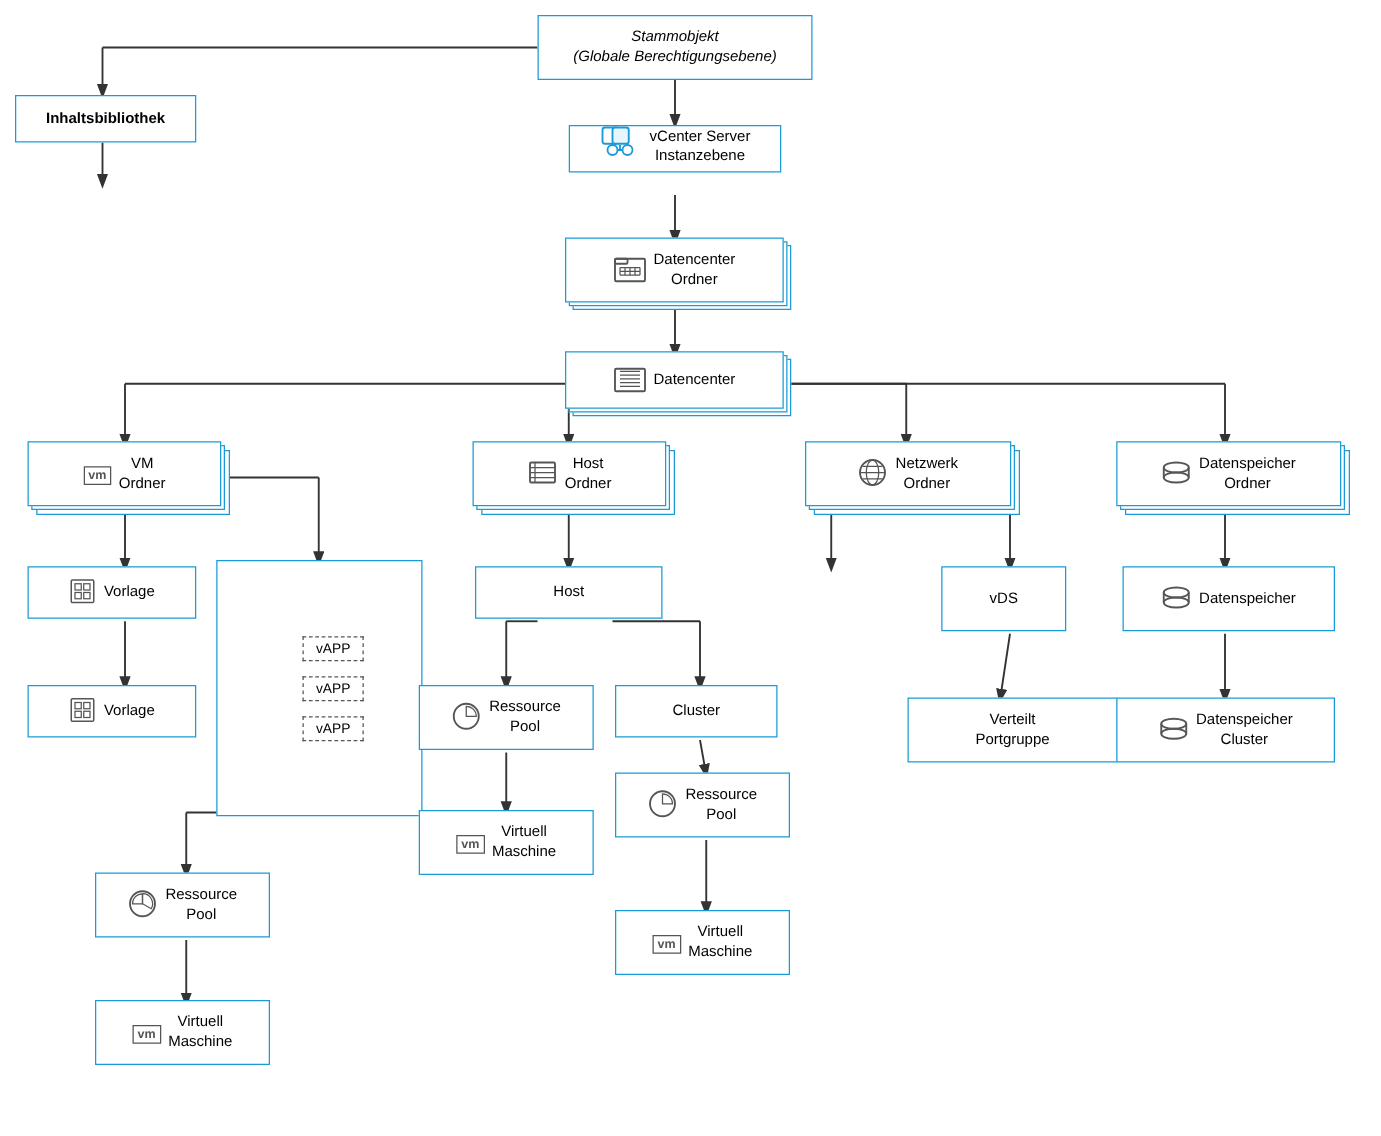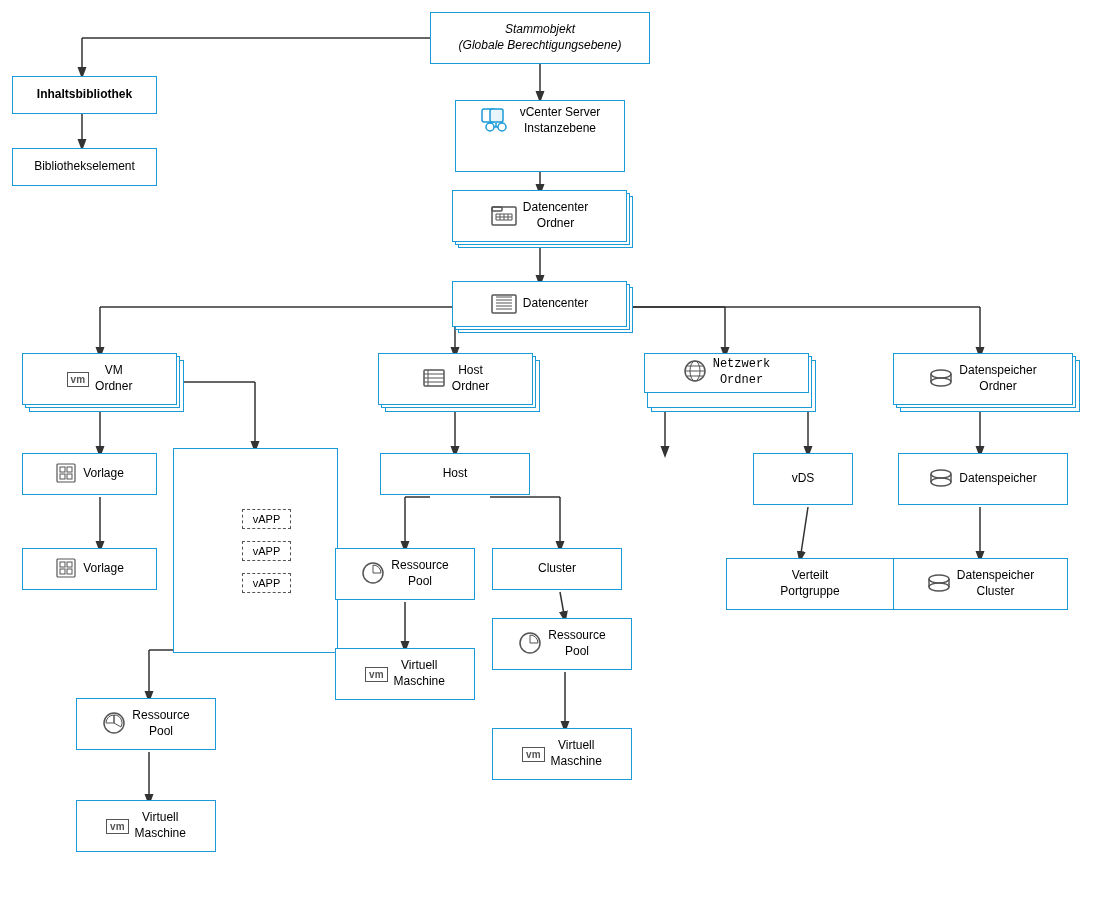--- a/index.html
+++ b/index.html
@@ -145,21 +145,21 @@
         <path d="M0,0 L0,6 L8,3 z" fill="#333"></path>
       </marker>
     </defs>
   </svg>
 
   <div class="node" style="left:430px;top:12px;width:220px;height:52px;">
     <span class="node-label" style="white-space:pre-line;font-style:italic;">Stammobjekt
 (Globale Berechtigungsebene)</span>
   </div>
 
-  <div class="node" style="left:455px;top:100px;width:170px;height:72px;display:flex;flex-direction:row;align-items:flex-start;">
+  <div class="node" style="left:455px;top:100px;width:170px;height:38px;display:flex;flex-direction:row;align-items:flex-end;">
     <span class="node-icon" style="margin-right:8px;">
       
       <svg width="32" height="32" viewBox="0 0 32 32">
         <rect x="2" y="4" width="13" height="13" rx="2" fill="none" stroke="#1a9bd7" stroke-width="1.5"></rect>
         <rect x="10" y="4" width="13" height="13" rx="2" fill="#e8f6fc" stroke="#1a9bd7" stroke-width="1.5"></rect>
         <circle cx="10" cy="22" r="4" fill="none" stroke="#1a9bd7" stroke-width="1.5"></circle>
         <circle cx="22" cy="22" r="4" fill="none" stroke="#1a9bd7" stroke-width="1.5"></circle>
         <line x1="14" y1="22" x2="18" y2="22" stroke="#1a9bd7" stroke-width="1.5"></line>
         <line x1="16" y1="18" x2="16" y2="22" stroke="#1a9bd7" stroke-width="1.5"></line>
         <line x1="10" y1="18" x2="10" y2="17" stroke="#1a9bd7" stroke-width="1"></line>
@@ -208,23 +208,20 @@
         </svg>
       </span>
       <span class="node-label">Datencenter</span>
     </div>
   </div>
 
   <div class="node" style="left:12px;top:76px;width:145px;height:38px;font-weight:bold;">
     <span class="node-label">Inhaltsbibliothek</span>
   </div>
 
-  <div class="node" style="left:12px;top:148px;width:145px;height:38px;">
-    <span class="node-label">Bibliothekselement</span>
-  </div>
 
   <div class="node-stacked" style="left:22px;top:353px;width:155px;height:60px;">
     <div class="stack-layer" style="top:7px;left:7px;width:155px;height:52px;z-index:1;"></div>
     <div class="stack-layer" style="top:3px;left:3px;width:155px;height:52px;z-index:2;"></div>
     <div class="stack-main" style="width:155px;height:52px;display:flex;flex-direction:row;align-items:center;">
       <span class="node-icon" style="margin-right:6px;">
         <span class="icon-vm">vm</span>
       </span>
       <span class="node-label" style="white-space:pre-line;">VM
 Ordner</span>
@@ -346,21 +343,21 @@
     <span class="node-icon" style="margin-right:6px;">
       <span class="icon-vm">vm</span>
     </span>
     <span class="node-label" style="white-space:pre-line;">Virtuell
 Maschine</span>
   </div>
 
   <div class="node-stacked" style="left:644px;top:353px;width:165px;height:60px;">
     <div class="stack-layer" style="top:7px;left:7px;width:165px;height:52px;z-index:1;"></div>
     <div class="stack-layer" style="top:3px;left:3px;width:165px;height:52px;z-index:2;"></div>
-    <div class="stack-main" style="width:165px;height:40px;display:flex;flex-direction:row;align-items:center;font-family:Liberation Mono, monospace;">
+    <div class="stack-main" style="width:165px;height:52px;display:flex;flex-direction:row;align-items:center;">
       <span class="node-icon" style="margin-right:6px;">
         <svg width="24" height="24" viewBox="0 0 24 24">
           <circle cx="12" cy="12" r="10" fill="none" stroke="#555" stroke-width="1.5"></circle>
           <ellipse cx="12" cy="12" rx="5" ry="10" fill="none" stroke="#555" stroke-width="1"></ellipse>
           <line x1="2" y1="12" x2="22" y2="12" stroke="#555" stroke-width="1"></line>
           <line x1="4" y1="7" x2="20" y2="7" stroke="#555" stroke-width="1"></line>
           <line x1="4" y1="17" x2="20" y2="17" stroke="#555" stroke-width="1"></line>
         </svg>
       </span>
       <span class="node-label" style="white-space:pre-line;">Netzwerk

